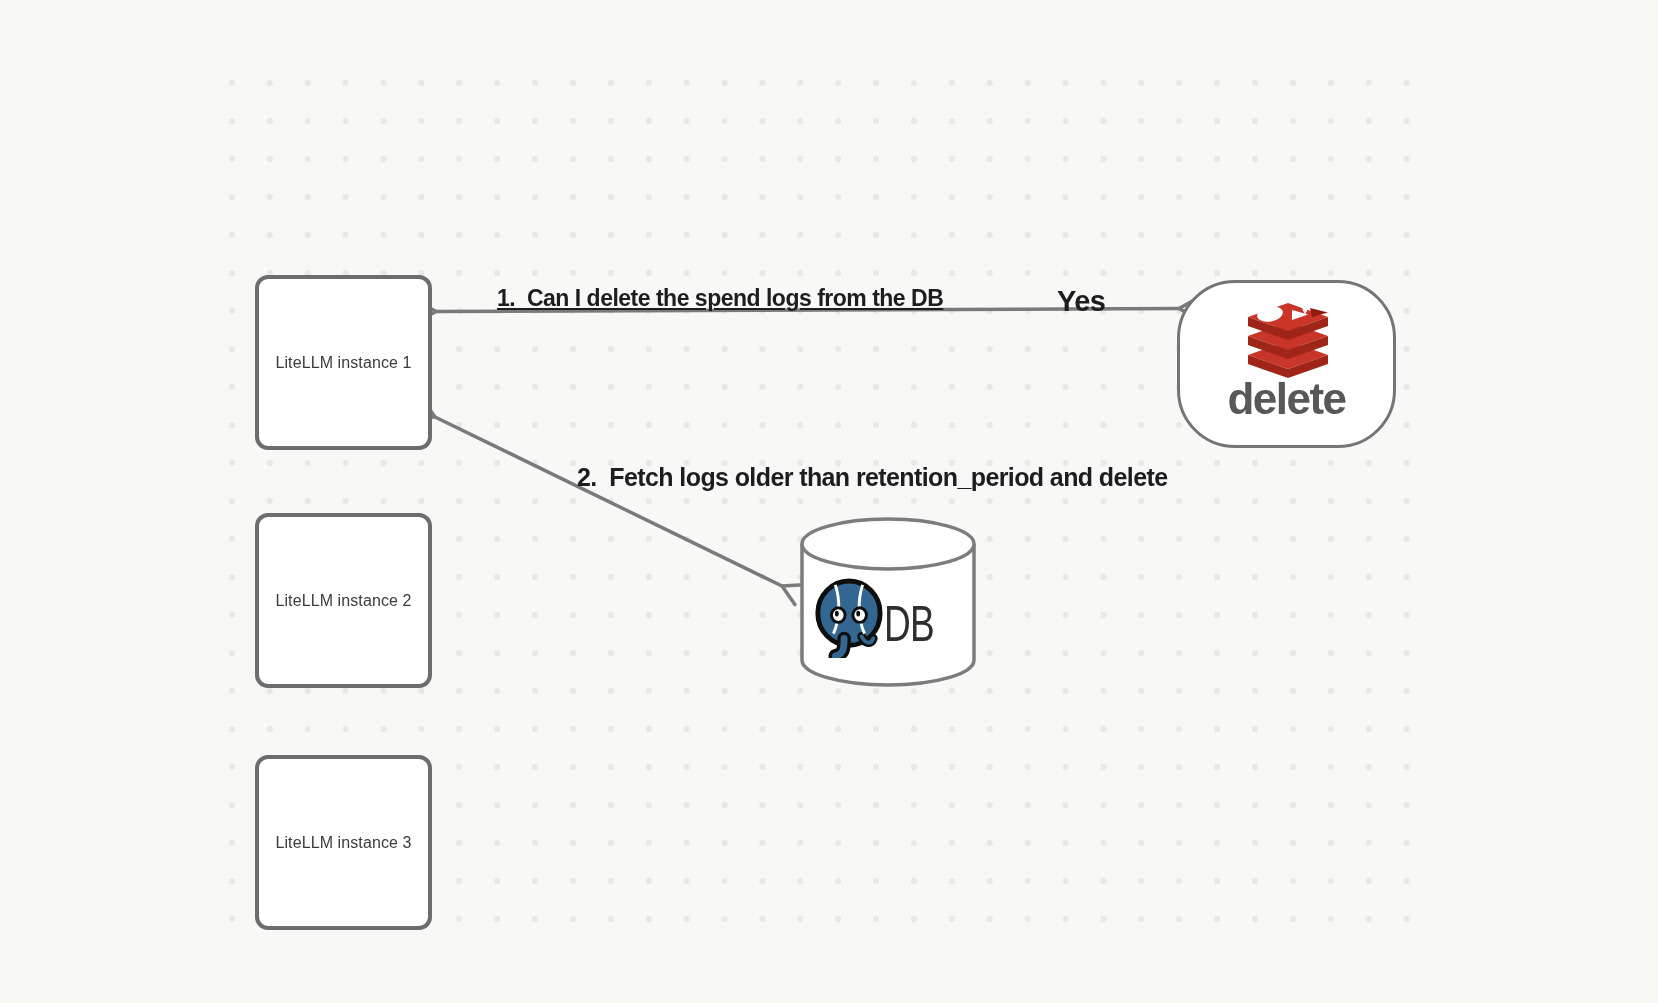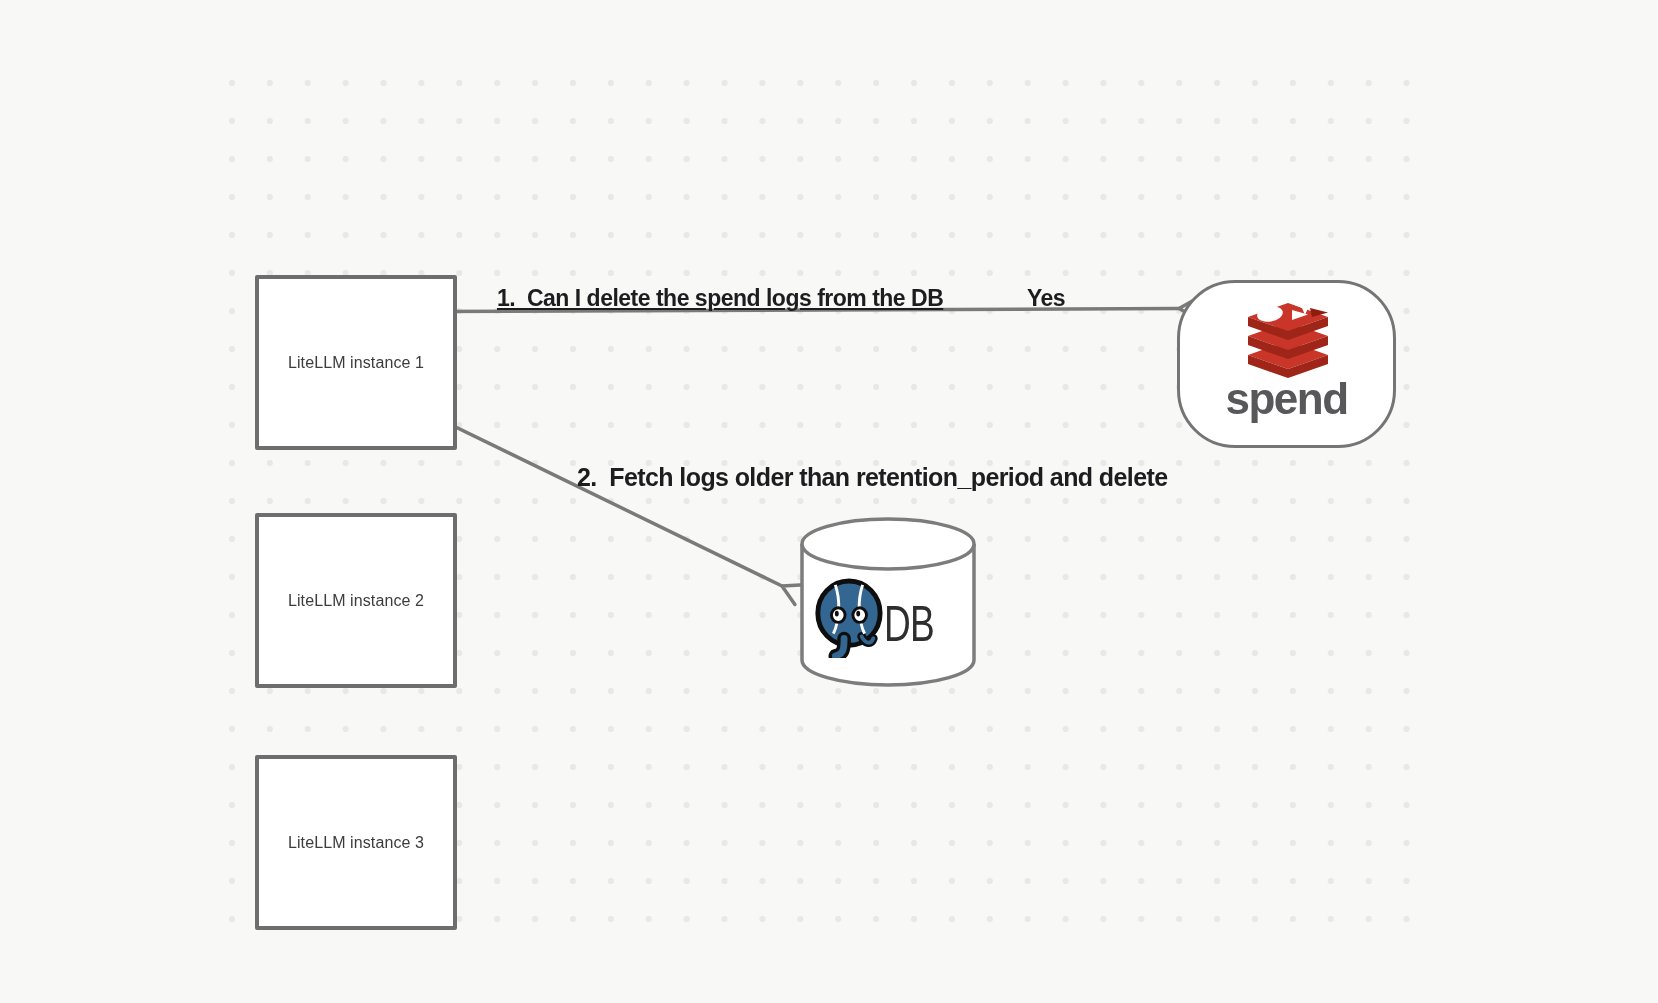--- a/index.html
+++ b/index.html
@@ -9,22 +9,22 @@
   }
   .dots {
     position:absolute; left:213px; top:64px; width:1216px; height:874px;
     background-image: radial-gradient(circle, #e8e8e6 2.8px, rgba(0,0,0,0) 3.5px);
     background-size: 37.9px 38px;
   }
   svg.edges { position:absolute; left:0; top:0; width:1658px; height:1003px; }
   .edge-line { stroke:#7a7a7a; stroke-width:3.5; stroke-linecap:round; }
 
   .inst {
-    position:absolute; left:255px; width:202px; height:175px;
-    background:#ffffff; border:4px solid #6d6d6d; border-radius:2px;
+    position:absolute; left:255px; width:177px; height:175px;
+    background:#ffffff; border:4px solid #6d6d6d; border-radius:13px;
     box-sizing:border-box; display:flex; align-items:center; justify-content:center;
   }
   .inst span { font-size:16px; color:#3c3c3c; letter-spacing:0.1px; }
   #inst1 { top:275px; }
   #inst2 { top:513px;align-items:center; }
   #inst3 { top:755px; }
 
   .redis-node {
     position:absolute; left:1177px; top:280px; width:219px; height:168px;
     background:#ffffff; border:3.5px solid #757575; border-radius:58px;
@@ -40,21 +40,21 @@
   .pg-logo { position:absolute; left:811px; top:578px; width:74px; height:80px; }
   .db-label {
     position:absolute; left:884px; top:599px; font-size:50px; line-height:1;
     color:#2e2e2e; transform:scaleX(0.74); transform-origin:left top; letter-spacing:-1px;
   }
 
   .edge-label {
     position:absolute; font-weight:bold; color:#1d1d1f; line-height:1; white-space:pre;
   }
   #edge1-label { left:497px; top:287px; font-size:23px; letter-spacing:-0.5px;text-decoration:underline; }
-  #edge1-response { left:1027px; top:287px; font-size:23px; letter-spacing:-0.5px; }
+  #edge1-response { left:1057px; top:287px; font-size:29px; letter-spacing:-0.5px; }
   #edge2-label { left:577px; top:465px; font-size:25px; letter-spacing:-0.6px; }
 </style>
 </head>
 <body>
 
 <div class="canvas">
 
   <div class="dots"></div>
 
   <svg class="edges">
@@ -87,21 +87,21 @@
       <path d="M0,41 L0,50 L40,64 L80,50 L80,41 L40,55 Z" fill="#9e2517"></path>
 
       <path d="M0,22 L40,8 L80,22 L40,36 Z" fill="#c93528"></path>
       <path d="M0,22 L0,31 L40,45 L80,31 L80,22 L40,36 Z" fill="#9e2517"></path>
 
       <ellipse cx="22" cy="19" rx="13" ry="7.5" fill="#ffffff" transform="rotate(-10 22 19)"></ellipse>
       <polygon points="57,0 60,7 67,10 60,13 57,20 54,13 47,10 54,7" fill="#ffffff"></polygon>
       <polygon points="44,15 60,19.5 44,25" fill="#ffffff"></polygon>
       <polygon points="62,13 80,17.5 64,22" fill="#8e1d10"></polygon>
     </svg>
-    <div class="redis-word">spend</div>
+    <div class="redis-word">delete</div>
   </div>
 
   <svg class="cyl" viewBox="0 0 186 180">
     <path d="M7,32 L7,148 A86,25 0 0 0 179,148 L179,32" fill="#ffffff" stroke="#7c7c7c" stroke-width="3.5"></path>
     <ellipse cx="93" cy="32" rx="86" ry="25" fill="#ffffff" stroke="#7c7c7c" stroke-width="3.5"></ellipse>
   </svg>
   <svg class="pg-logo" viewBox="0 0 76 82">
     <ellipse cx="39" cy="36" rx="32" ry="33" fill="#336791" stroke="#0e0e0e" stroke-width="5"></ellipse>
     <path d="M34,62 C34,74 33,78 25,80" stroke="#0e0e0e" stroke-width="14" fill="none" stroke-linecap="round"></path>
     <path d="M34,62 C34,74 33,78 25,80" stroke="#336791" stroke-width="7" fill="none" stroke-linecap="round"></path>

